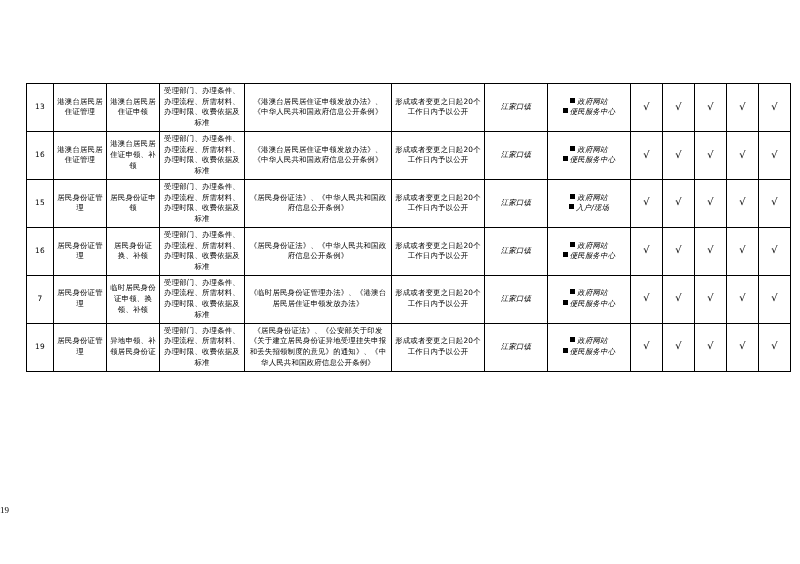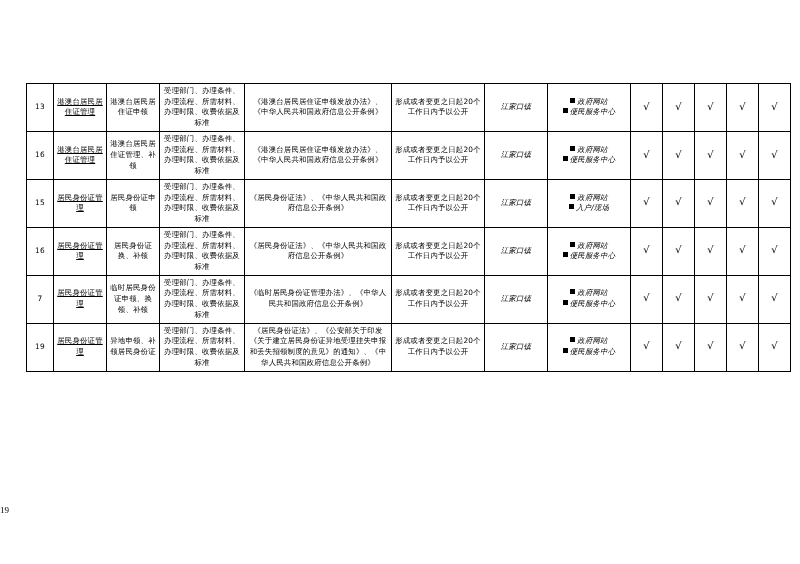--- a/index.html
+++ b/index.html
@@ -43,21 +43,20 @@
     text-align: center;
   }
   td.c-num {
     width: 22px;
     font-size: 8px;
     text-align: center;
   }
   td.c-name {
     width: 48px;
     text-align: center;
-    text-decoration: underline;
   }
   td.c-item {
     width: 48px;
     text-align: center;
   }
   td.c-content {
     width: 80px;
     text-align: left;
     padding-left: 3px;
     padding-right: 3px;
@@ -137,21 +136,21 @@
           </td>
           <td class="c-mark"><span class="check">√</span></td>
           <td class="c-mark"><span class="check">√</span></td>
           <td class="c-mark"><span class="check">√</span></td>
           <td class="c-mark"><span class="check">√</span></td>
           <td class="c-mark"><span class="check">√</span></td>
         </tr>
         <tr>
           <td class="c-num">16</td>
           <td class="c-name">港澳台居民居住证管理</td>
-          <td class="c-item">港澳台居民居住证管理、补领</td>
+          <td class="c-item">港澳台居民居住证申领、补领</td>
           <td class="c-content">受理部门、办理条件、办理流程、所需材料、办理时限、收费依据及标准</td>
           <td class="c-basis">《港澳台居民居住证申领发放办法》、《中华人民共和国政府信息公开条例》</td>
           <td class="c-time">形成或者变更之日起20个工作日内予以公开</td>
           <td class="c-subject">江家口镇</td>
           <td class="c-channel">
             <div class="channel-line"><span class="sq"></span><span>政府网站</span></div>
             <div class="channel-line"><span class="sq"></span><span>便民服务中心</span></div>
           </td>
           <td class="c-mark"><span class="check">√</span></td>
           <td class="c-mark"><span class="check">√</span></td>
@@ -193,21 +192,21 @@
           <td class="c-mark"><span class="check">√</span></td>
           <td class="c-mark"><span class="check">√</span></td>
           <td class="c-mark"><span class="check">√</span></td>
           <td class="c-mark"><span class="check">√</span></td>
         </tr>
         <tr>
           <td class="c-num">7</td>
           <td class="c-name">居民身份证管理</td>
           <td class="c-item">临时居民身份证申领、换领、补领</td>
           <td class="c-content">受理部门、办理条件、办理流程、所需材料、办理时限、收费依据及标准</td>
-          <td class="c-basis">《临时居民身份证管理办法》、《中华人民共和国政府信息公开条例》</td>
+          <td class="c-basis">《临时居民身份证管理办法》、《港澳台居民居住证申领发放办法》</td>
           <td class="c-time">形成或者变更之日起20个工作日内予以公开</td>
           <td class="c-subject">江家口镇</td>
           <td class="c-channel">
             <div class="channel-line"><span class="sq"></span><span>政府网站</span></div>
             <div class="channel-line"><span class="sq"></span><span>便民服务中心</span></div>
           </td>
           <td class="c-mark"><span class="check">√</span></td>
           <td class="c-mark"><span class="check">√</span></td>
           <td class="c-mark"><span class="check">√</span></td>
           <td class="c-mark"><span class="check">√</span></td>

